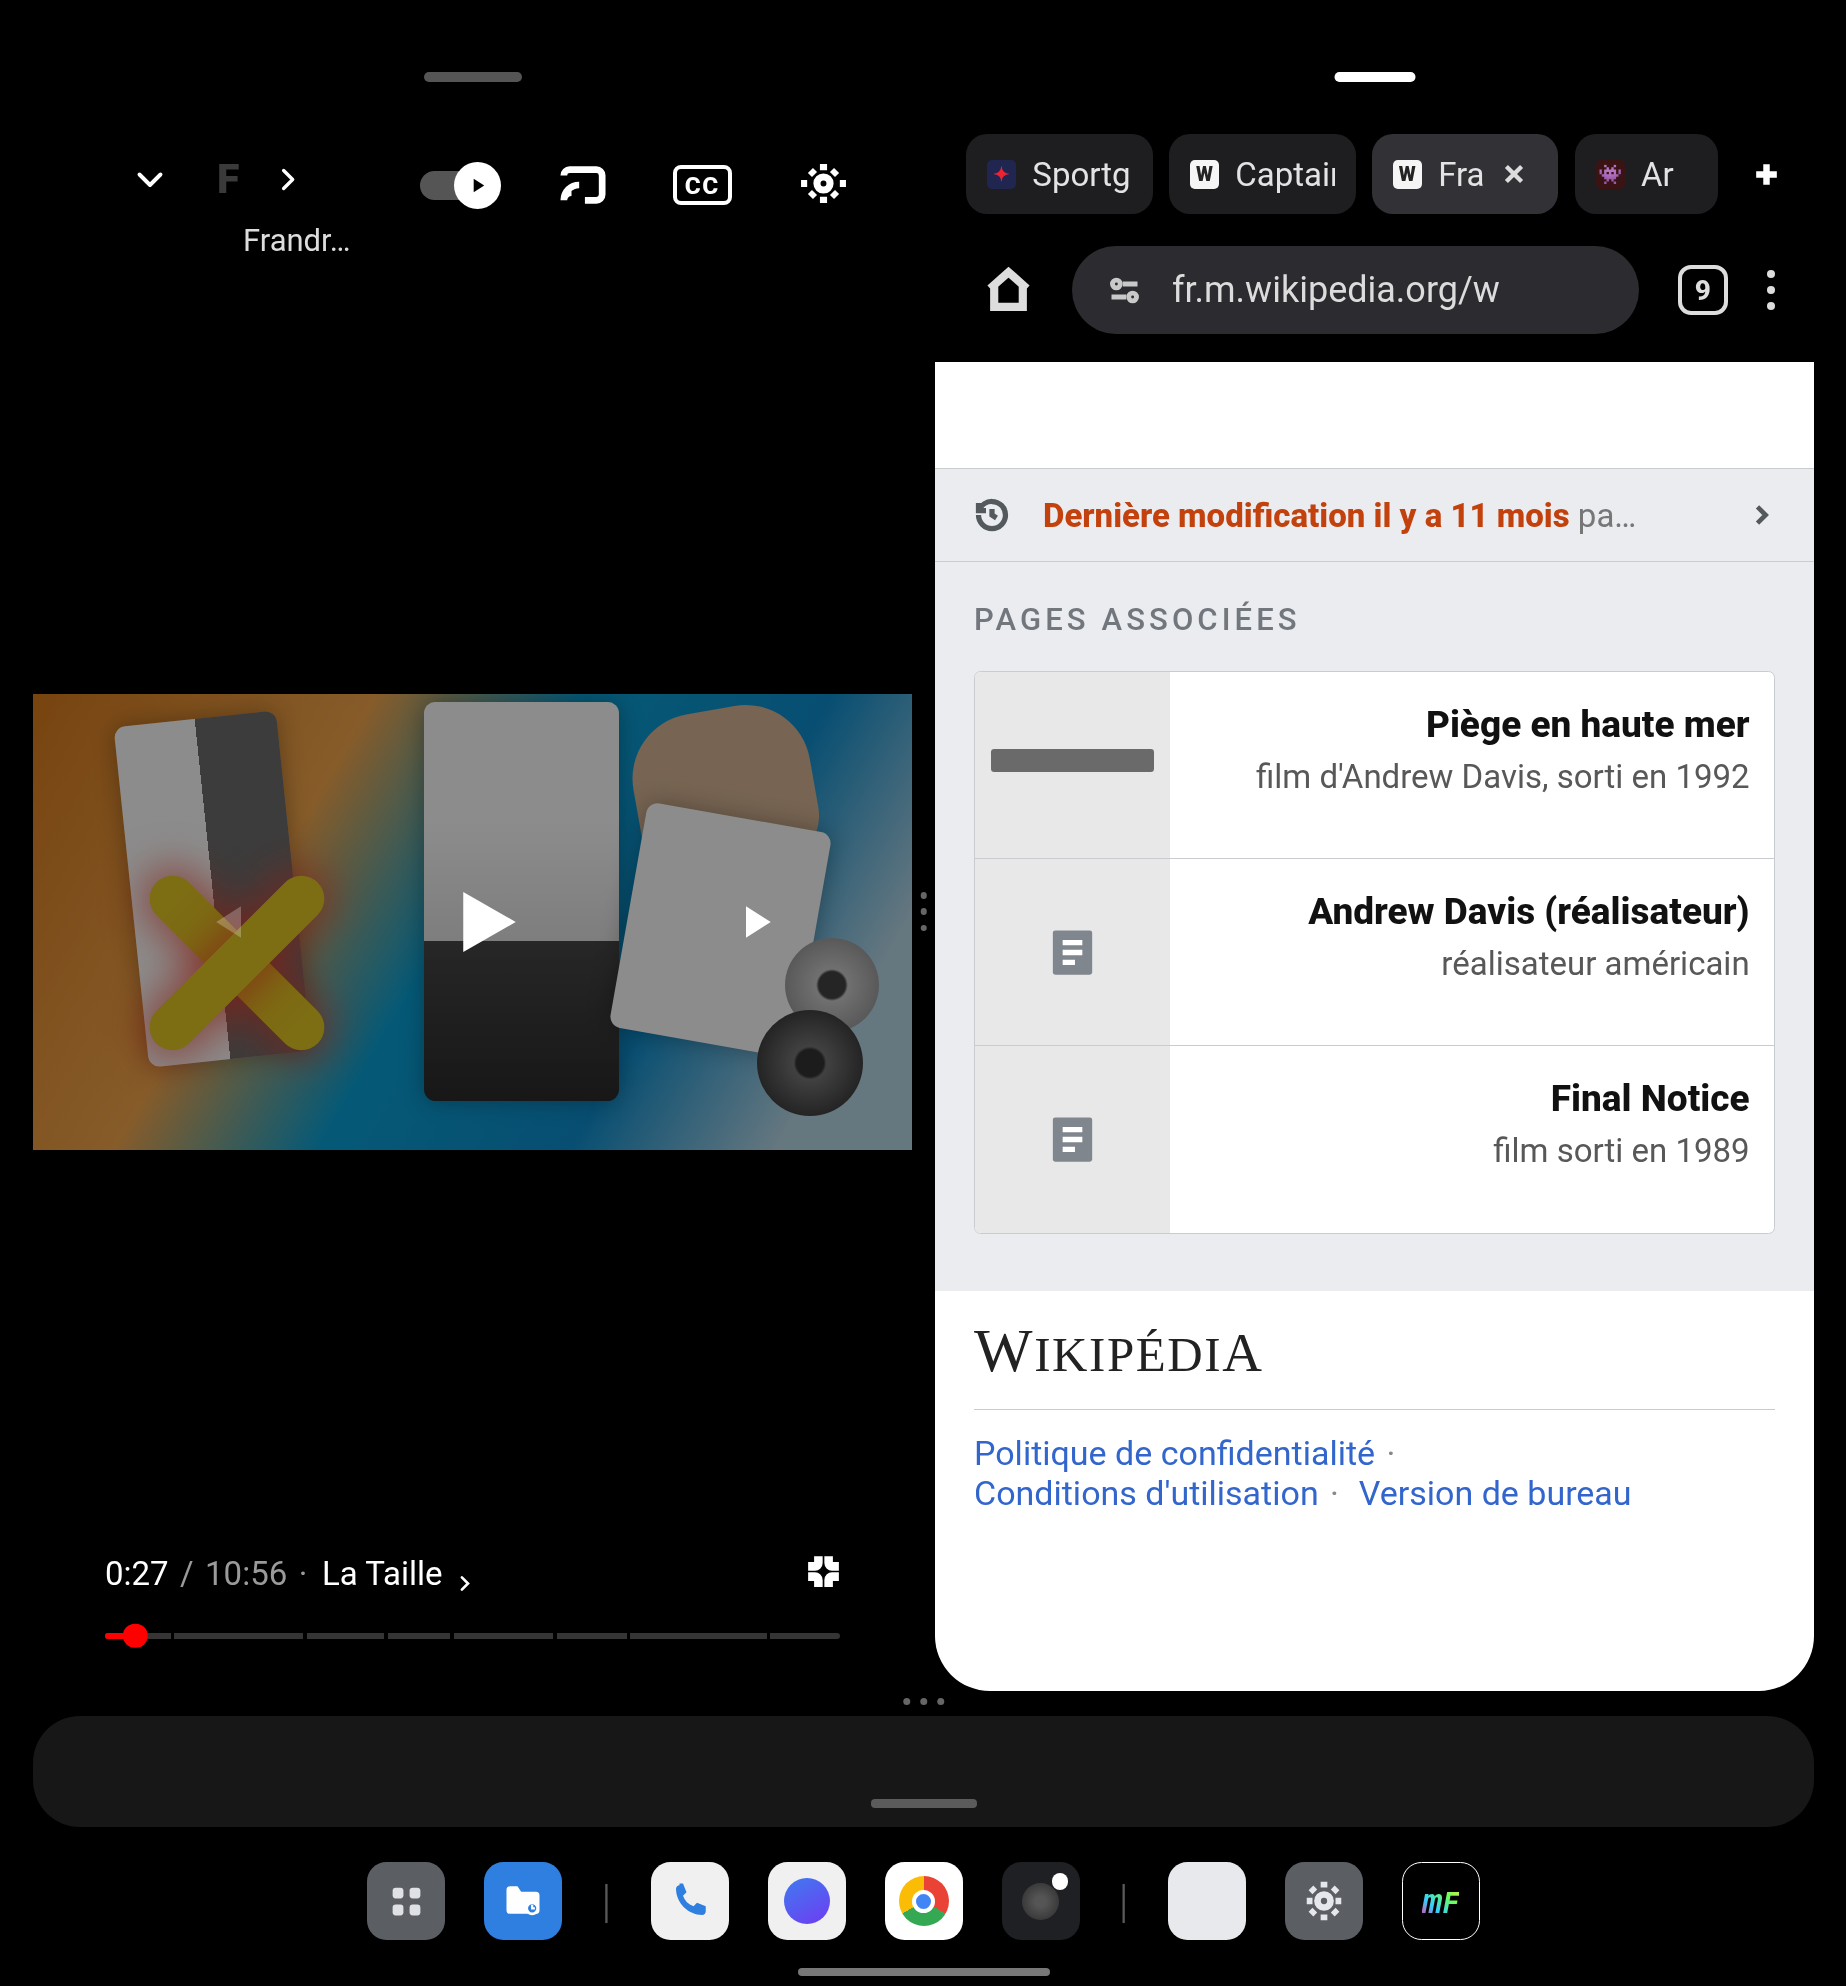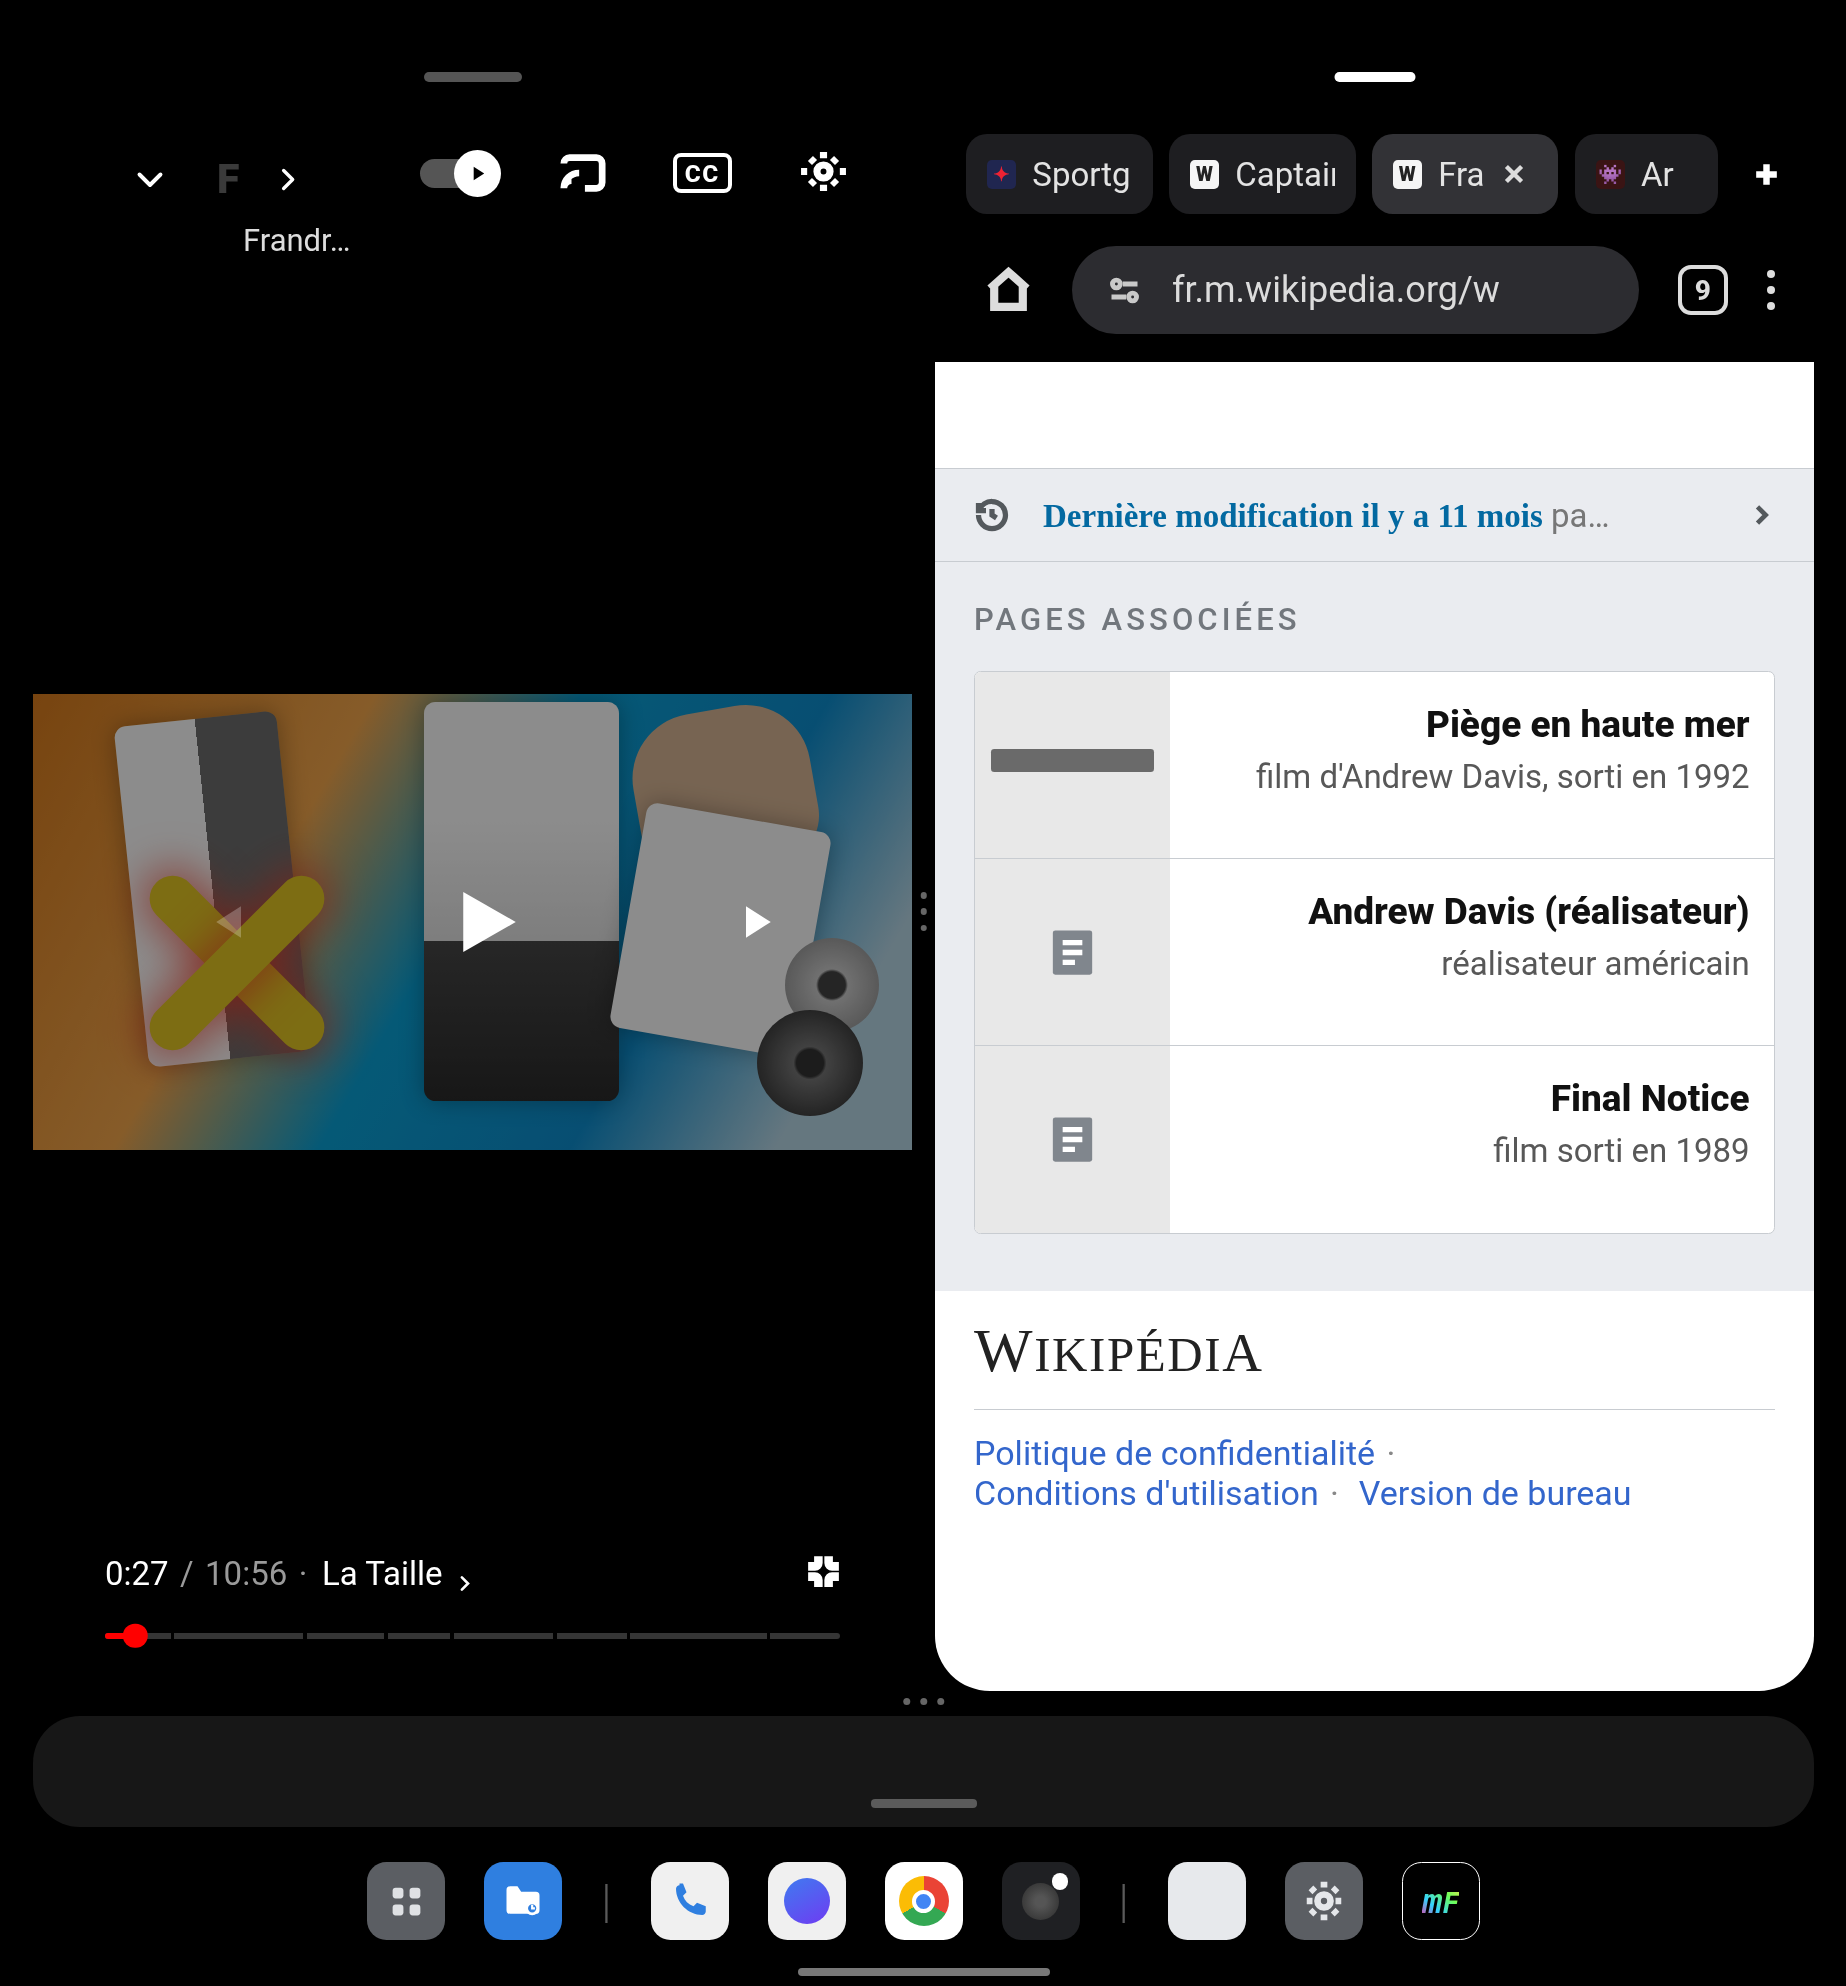--- a/index.html
+++ b/index.html
@@ -26,21 +26,21 @@
   
   .lp { color:#fff; }
   .lp-top { position:absolute; top:132px; left:99px; right:49px; display:flex; align-items:center; gap:49px; }
   .lp-chev { width:36px; height:36px; }
   .lp-chev svg{width:100%;height:100%;}
   .lp-title-row{display:flex;align-items:center;gap:33px;flex:0 0 auto;}
   .lp-title-f{font-size:41px;font-weight:900;color:#3a3a3a;}
   .lp-next{width:31px;height:31px;}
   .lp-next svg{width:100%;height:100%;}
   .lp-sub{position:absolute;top:199px;left:210px;font-size:31px;color:#ddd;}
-  .lp-right-ctrls{position:absolute;top:124px;right:64px;display:flex;align-items:center;gap:67px;}
+  .lp-right-ctrls{position:absolute;top:136px;right:64px;display:flex;align-items:center;gap:67px;}
   .autoplay{display:inline-flex;align-items:center;}
   .ap-track{width:73px;height:29px;background:#555;border-radius:14.7px;position:relative;}
   .ap-knob{position:absolute;right:-8.1px;top:-9px;width:47px;height:47px;background:#fff;border-radius:50%;display:flex;align-items:center;justify-content:center;}
   .ap-knob svg{width:23px;height:23px;}
   .ic48{width:46px;height:46px;}
   .ic48 svg{width:100%;height:100%;stroke:#fff;fill:none;stroke-width:3.5;}
   .cc-badge{font-size:24.4px;font-weight:800;letter-spacing:1.6px;border:4.5px solid #fff;border-radius:8.1px;padding:1.6px 8.1px;color:#fff;}
   .gear svg{width:49px;height:49px;stroke:#fff;fill:none;stroke-width:3.5;}
   
   .vid-area{position:absolute;top:671px;left:0;right:0;height:456px;overflow:hidden;background:linear-gradient(120deg,#d97c1d 0%,#f5a84c 30%,#0aa3d8 48%,#0e8fd0 70%,#b9d9e8 88%);}
@@ -102,21 +102,21 @@
   .tabcount{width:50px;height:50px;border:4.5px solid #ddd;border-radius:13px;display:flex;align-items:center;justify-content:center;color:#ddd;font-size:28px;font-weight:800;}
   .kebab{display:flex;flex-direction:column;gap:8.1px;}
   .kebab span{width:8.1px;height:8.1px;background:#ddd;border-radius:50%;}
   
   .page{position:absolute;top:339px;left:0;right:0;bottom:0;background:#fff;overflow:hidden;}
   .topgap{height:106px;background:#fff;}
   .lastmod{background:#eaecf0;border-top:0.8px solid #c8ccd1;border-bottom:0.8px solid #c8ccd1;height:94px;display:flex;align-items:center;padding:0 39px;gap:33px;}
   .lastmod .hi{width:36px;height:36px;}
   .lastmod .hi svg{width:100%;height:100%;stroke:#54595d;fill:none;stroke-width:3.5;}
   .lastmod .lt{flex:1;font-size:33px;color:#2a2a2a;white-space:nowrap;overflow:hidden;text-overflow:ellipsis;}
-  .lastmod .lt b{font-weight:800;color:#0369a1;font-family:Liberation Serif, serif;}
+  .lastmod .lt b{font-weight:800;color:#c2410c;}
   .lastmod .lt .by{color:#777;margin-top:36px;}
   .lastmod .rar{width:28px;height:28px;}
   .lastmod .rar svg{width:100%;height:100%;stroke:#54595d;fill:none;stroke-width:4;}
   .related{background:#eaecf0;padding:39px 39px 57px;}
   .related h3{font-size:31px;letter-spacing:4.1px;color:#72777d;font-weight:500;margin-bottom:33px;}
   .cards{background:#fff;border:1.2px solid #c8ccd1;border-radius:6.5px;overflow:hidden;}
   .card{display:flex;height:187px;border-bottom:1.2px solid #c8ccd1;}
   .card:last-child{border-bottom:none;}
   .card .thumb{width:195px;height:100%;background:#e8e8e8;display:flex;align-items:center;justify-content:center;}
   .card .thumb svg{width:59px;height:59px;fill:#80868d;}

